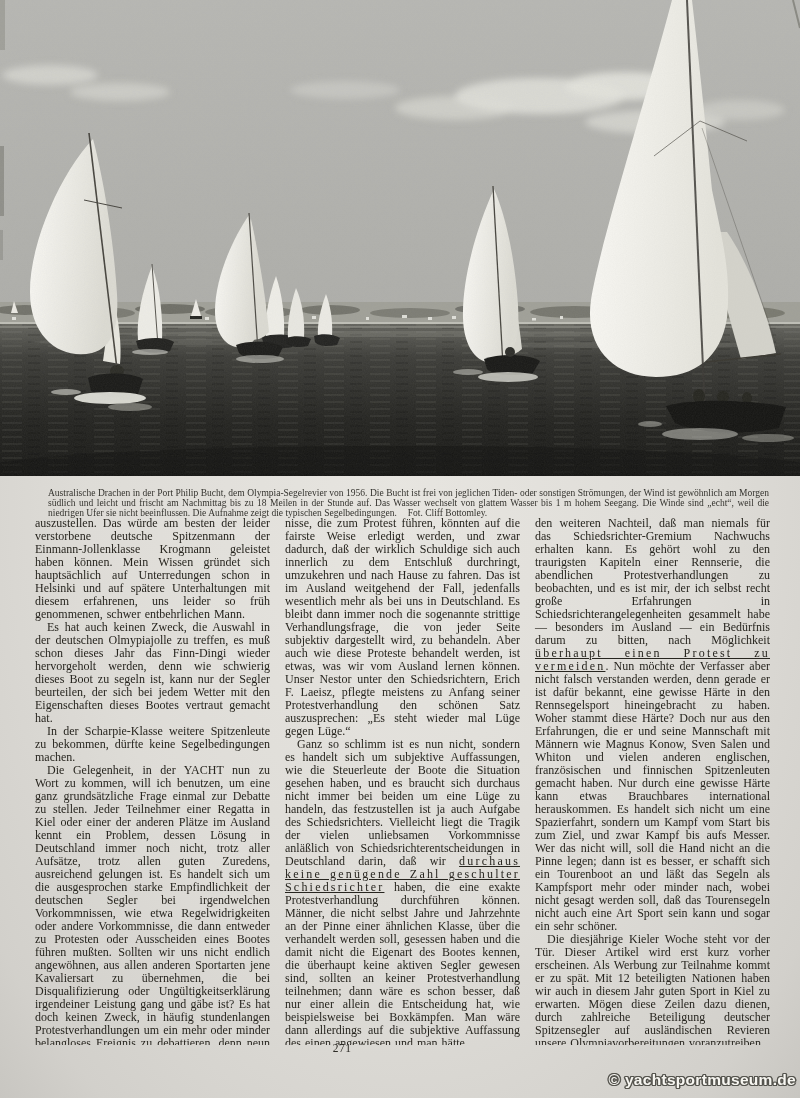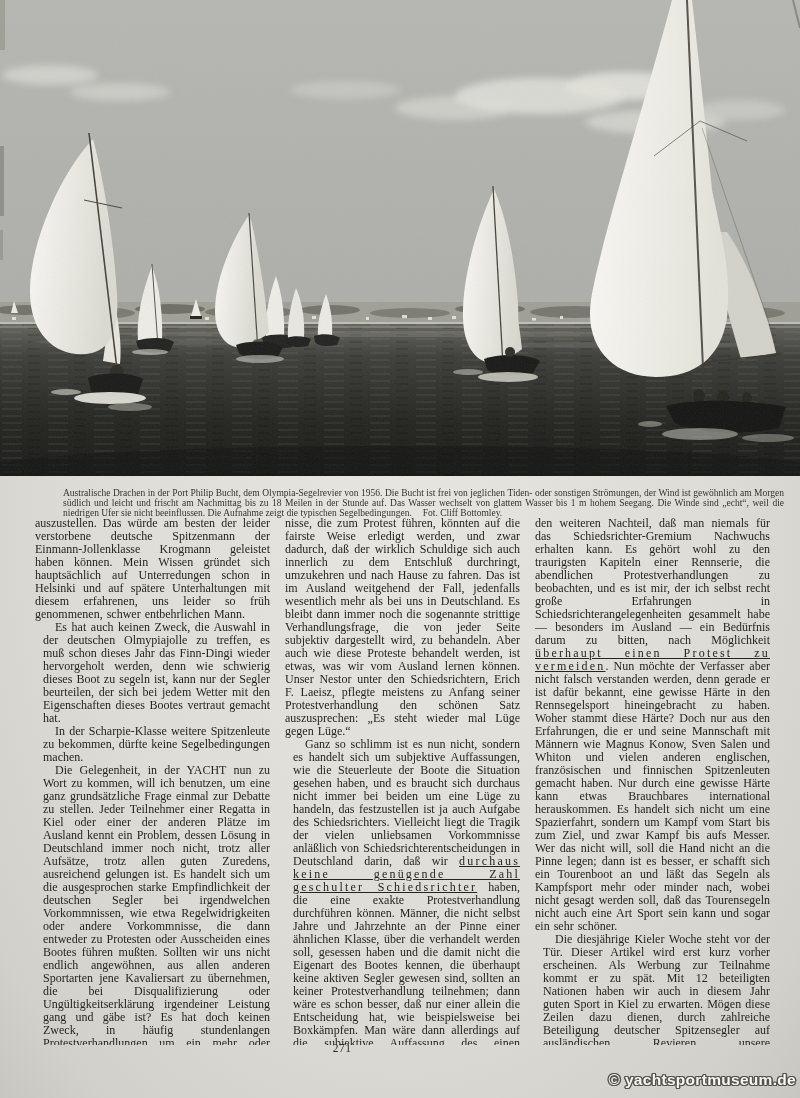--- a/index.html
+++ b/index.html
@@ -6,30 +6,30 @@
   body{width:800px;background:#c9c7c2;}
   .page{
     position:relative;width:800px;height:1098px;overflow:hidden;
     background:radial-gradient(ellipse at 50% 46%, #e7e5e0 0%, #dedcd7 55%, #d2d0cb 88%, #c8c6c1 100%);
     font-family:"Liberation Serif","DejaVu Serif",serif;
   }
   .photo{position:absolute;top:0;left:0;width:800px;height:476px;}
   .photo svg{display:block;}
   .caption{
     position:absolute;top:478px;left:48px;width:721px;
-    font-size:9.5px;line-height:10.2px;color:#34332e;text-align:justify;margin-left:15px;
+    font-size:9.5px;line-height:10.2px;color:#34332e;text-align:justify;
   }
   .caption .credit{padding-left:11px;white-space:nowrap;}
   .cols{
     position:absolute;top:517px;left:35px;width:735px;height:528px;
     display:flex;gap:15px;color:#27251f;overflow:hidden;
   }
   .col{flex:1;font-size:12px;line-height:13px;text-align:justify;word-spacing:1px;}
   .col p{margin:0;}
-  .col p.ind{text-indent:12px;margin-left:8px;}
+  .col p.ind{text-indent:12px;}
   .sperr{letter-spacing:2.2px;text-decoration:underline;}
   .pagenum{
     position:absolute;top:1042px;left:0;width:684px;text-align:center;
     font-size:11.5px;color:#2d2b26;letter-spacing:0.5px;
   }
   .watermark{
     position:absolute;top:1071px;right:4px;
     font-family:"Liberation Sans","DejaVu Sans",sans-serif;font-weight:700;
     font-size:15.5px;letter-spacing:0.3px;color:#f8f7f2;
     text-shadow:-1px -1px 0 #55544e,1px -1px 0 #55544e,-1px 1px 0 #55544e,

